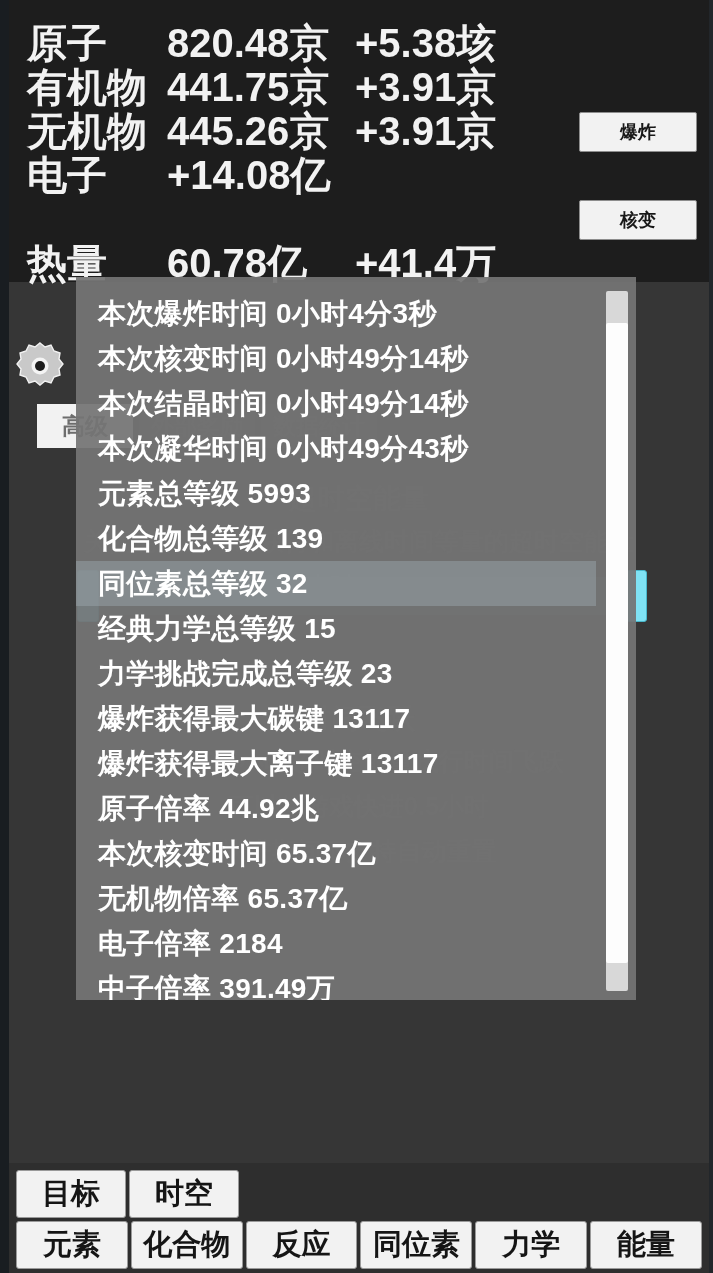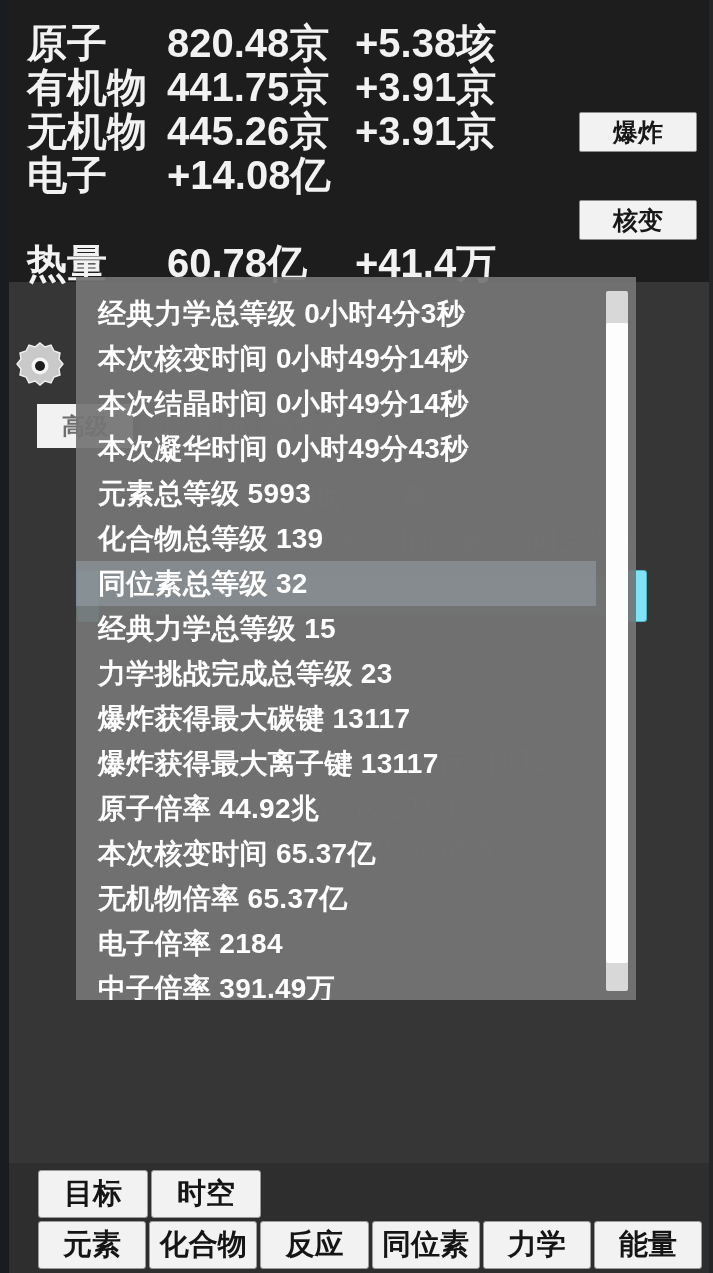--- a/index.html
+++ b/index.html
@@ -47,21 +47,21 @@
   .stat-value { width: 188px; text-align: left; }
   .stat-delta { width: 210px; text-align: left; padding-right: 6px; }
 
   .side-btn {
     position: absolute;
     width: 118px; height: 40px;
     background: #f2f2f2;
     border: 1px solid #8d8d8d;
     border-radius: 2px;
     color: #181818;
-    font-size: 25px; font-weight: 700;
+    font-size: 18px; font-weight: 700;
     display: flex; align-items: center; justify-content: center;
     z-index: 12;
   }
 
   
   #gear-icon {
     position: absolute; left: 14px; top: 340px;
     width: 52px; height: 52px;
     z-index: 14;
   }
@@ -146,21 +146,20 @@
   #scroll-thumb {
     position: absolute; left: 0; top: 32px; width: 22px; height: 640px;
     background: #fdfdfd; border-radius: 2px;
   }
 
   
   #bottom-bars {
     position: absolute; left: 9px; bottom: 0; right: 4px;
     z-index: 50;
     background: #2e2e2e;
-    margin-left: 22px;
   }
   .tabrow { display: flex; gap: 3px; padding: 0 7px 4px 7px; }
   .tabrow.row1 { padding-bottom: 3px; }
   .tab-btn {
     height: 48px;
     background: #f2f2f2;
     border: 1px solid #9a9a9a;
     border-radius: 3px;
     color: #151515;
     font-size: 29px; font-weight: 700;
@@ -240,21 +239,21 @@
       <g fill="#c9c9c9" stroke="#f2f2f2" stroke-width="1.4">
         <path d="M26 3 l5 4 6-2 3 6 6 2 -1 6 4 5 -4 5 1 6 -6 2 -3 6 -6-2 -5 4 -5-4 -6 2 -3-6 -6-2 1-6 -4-5 4-5 -1-6 6-2 3-6 6 2z"></path>
       </g>
       <circle cx="26" cy="26" r="8.5" fill="#f4f4f4"></circle>
       <circle cx="26" cy="26" r="5" fill="#1d1d1d"></circle>
     </svg>
   </div>
 
   <div id="stats-dialog">
     <div id="dialog-list">
-      <div class="dlg-row">经典力学总等级 0小时4分3秒</div>
+      <div class="dlg-row">本次爆炸时间 0小时4分3秒</div>
       <div class="dlg-row">本次核变时间 0小时49分14秒</div>
       <div class="dlg-row">本次结晶时间 0小时49分14秒</div>
       <div class="dlg-row">本次凝华时间 0小时49分43秒</div>
       <div class="dlg-row">元素总等级 5993</div>
       <div class="dlg-row">化合物总等级 139</div>
       <div class="dlg-row hl">同位素总等级 32</div>
       <div class="dlg-row">经典力学总等级 15</div>
       <div class="dlg-row">力学挑战完成总等级 23</div>
       <div class="dlg-row">爆炸获得最大碳键 13117</div>
       <div class="dlg-row">爆炸获得最大离子键 13117</div>

